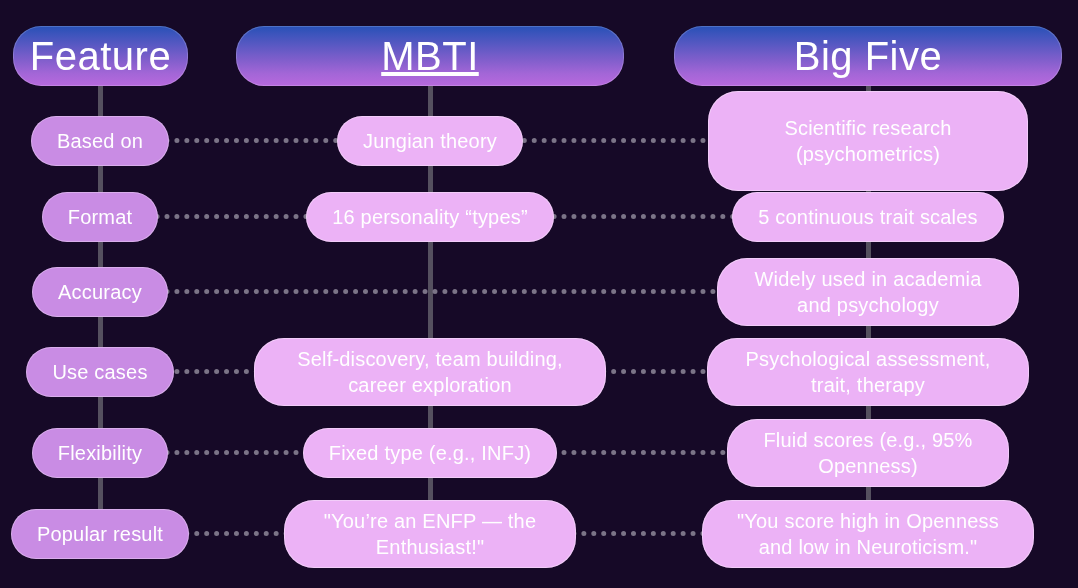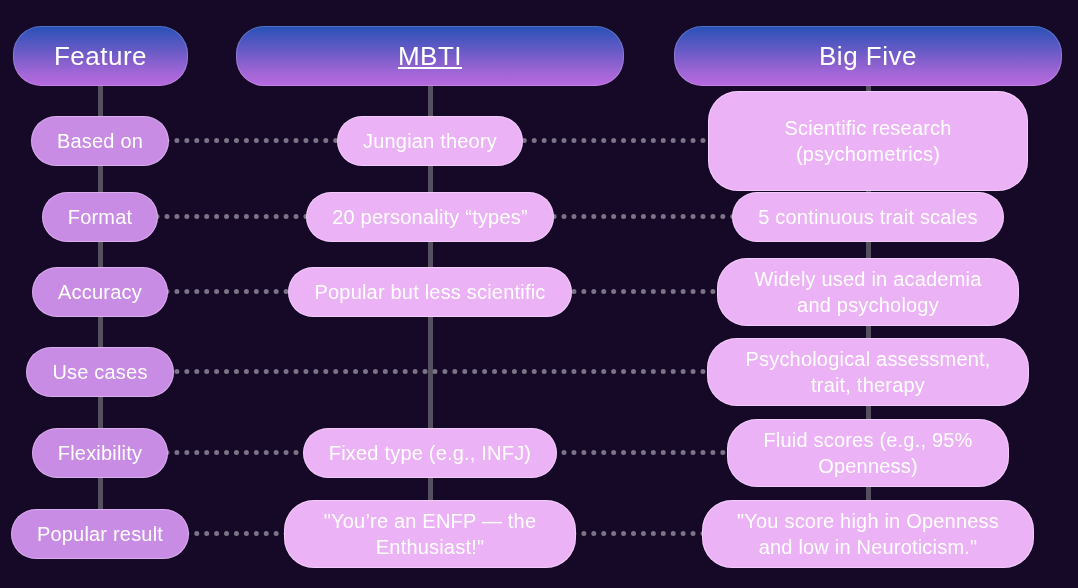--- a/index.html
+++ b/index.html
@@ -14,21 +14,21 @@
   .vline-f{left:98px;}
   .vline-m{left:428px;}
   .vline-b{left:866px;}
   .dotline{position:absolute;left:95px;width:780px;height:0;border-top:5px dotted #7b7487;z-index:1;}
   .dl-1{top:138px;} .dl-2{top:214px;} .dl-3{top:289px;}
   .dl-4{top:369px;} .dl-5{top:450px;} .dl-6{top:531px;}
   
   .hdr{
     position:absolute;top:26px;height:60px;z-index:3;
     display:flex;align-items:center;justify-content:center;
-    border-radius:28px;font-size:26px;letter-spacing:.5px;
+    border-radius:28px;font-size:40px;letter-spacing:.5px;
     background:linear-gradient(180deg,#2751b7 0%,#7e5ecb 55%,#a466d7 80%,#b769de 100%);
     box-shadow:inset 0 0 0 1px rgba(255,255,255,.18);
   }
   .hdr-f{left:13px;width:175px;}
   .hdr-m{left:236px;width:388px;text-decoration:underline;}
   .hdr-b{left:674px;width:388px;text-align:center;}
   
   .band{position:absolute;left:0;width:1078px;height:70px;z-index:2;}
   .b-1{top:106px;} .b-2{top:182px;} .b-3{top:257px;}
   .b-4{top:337px;} .b-5{top:418px;} .b-6{top:499px;}
@@ -83,42 +83,42 @@
     <div class="colw colw-b">
         <div class="cell cell-b wrap c-b1">Scientific research (psychometrics)</div>
       </div>
   </div>
 
   <div class="band b-2">
     <div class="colw colw-f">
         <div class="cell cell-f">Format</div>
       </div>
     <div class="colw colw-m">
-        <div class="cell cell-m">20 personality “types”</div>
+        <div class="cell cell-m">16 personality “types”</div>
       </div>
     <div class="colw colw-b">
         <div class="cell cell-b">5 continuous trait scales</div>
       </div>
   </div>
 
   <div class="band b-3">
     <div class="colw colw-f">
         <div class="cell cell-f">Accuracy</div>
       </div>
-    <div class="colw colw-m">
-        <div class="cell cell-m">Popular but less scientific</div>
-      </div>
     <div class="colw colw-b">
         <div class="cell cell-b wrap c-b3">Widely used in academia and psychology</div>
       </div>
   </div>
 
   <div class="band b-4">
     <div class="colw colw-f">
         <div class="cell cell-f">Use cases</div>
+      </div>
+    <div class="colw colw-m">
+        <div class="cell cell-m wrap c-m4">Self-discovery, team building, career exploration</div>
       </div>
     <div class="colw colw-b">
         <div class="cell cell-b wrap c-b4">Psychological assessment, trait, therapy</div>
       </div>
   </div>
 
   <div class="band b-5">
     <div class="colw colw-f">
         <div class="cell cell-f">Flexibility</div>
       </div>

